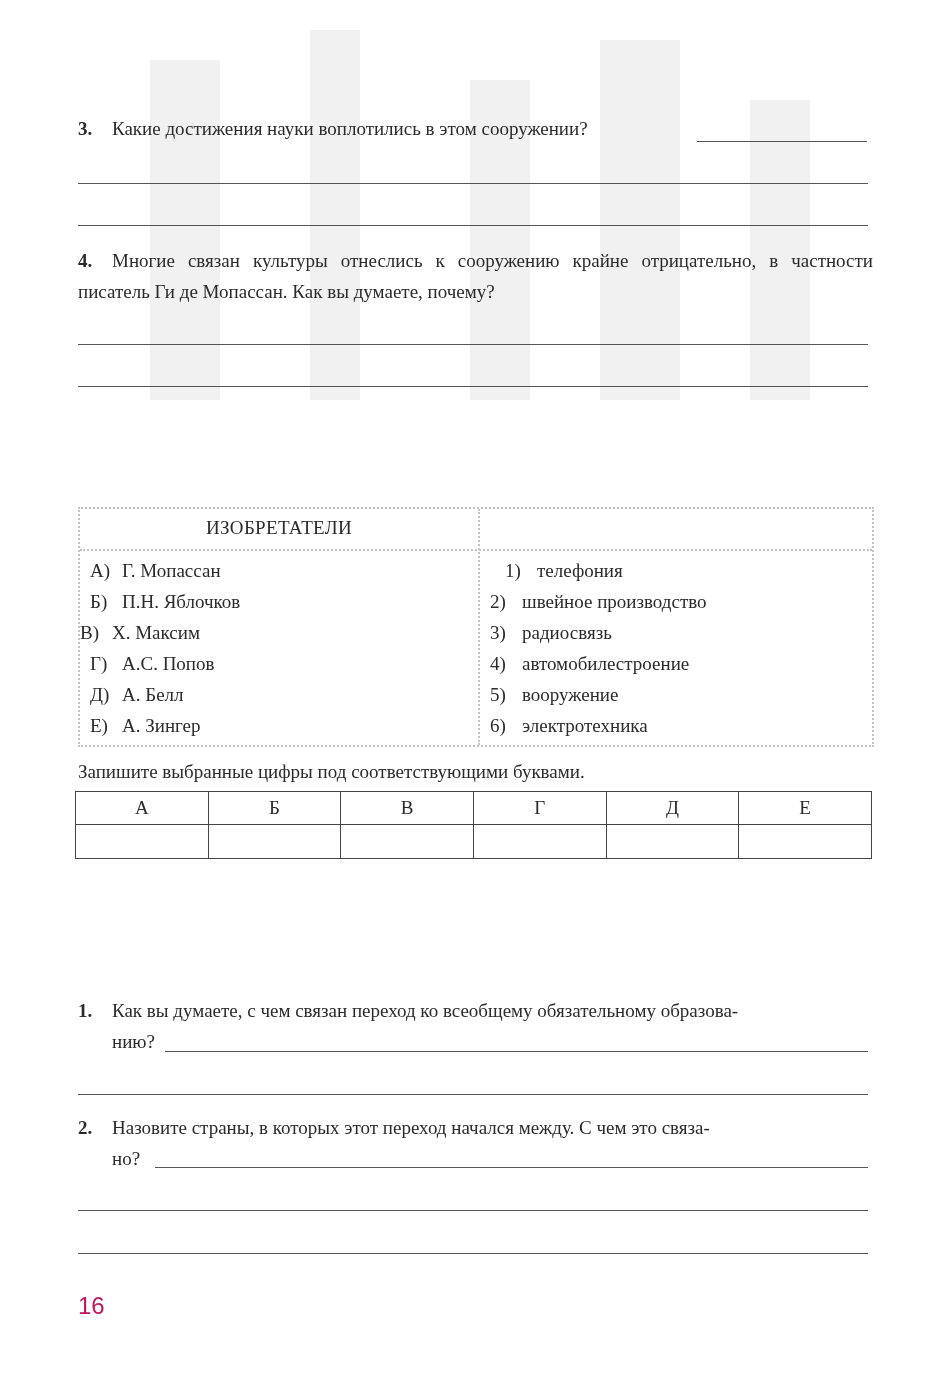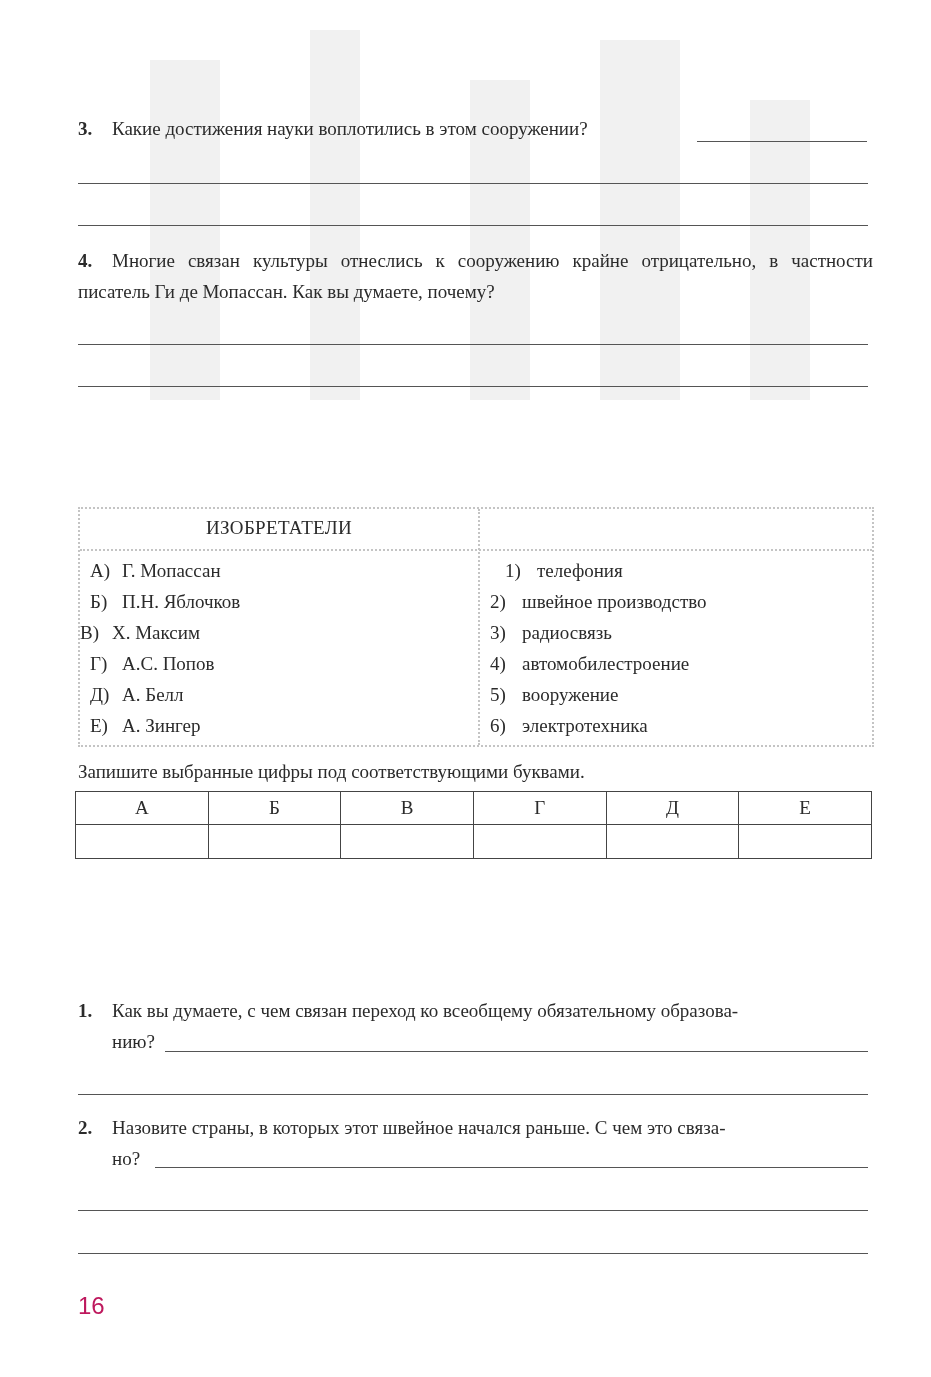--- a/index.html
+++ b/index.html
@@ -103,21 +103,21 @@
 
 
   <div class="q" style="top:995px;">
     <span class="num">1.</span><span class="txt">Как вы думаете, с чем связан переход ко всеобщему обязательному образова-</span><br>
     <span class="num"></span><span class="txt">нию?</span>
   </div>
   <div class="line" style="left:165px;top:1051px;width:703px;"></div>
   <div class="line" style="left:78px;top:1094px;width:790px;"></div>
 
   <div class="q" style="top:1112px;">
-    <span class="num">2.</span><span class="txt">Назовите страны, в которых этот швейное начался раньше. С чем это связа-</span><br>
+    <span class="num">2.</span><span class="txt">Назовите страны, в которых этот переход начался между. С чем это связа-</span><br>
     <span class="num"></span><span class="txt">но?</span>
   </div>
   <div class="line" style="left:155px;top:1167px;width:713px;"></div>
   <div class="line" style="left:78px;top:1210px;width:790px;"></div>
   <div class="line" style="left:78px;top:1253px;width:790px;"></div>
 
   <div class="pagenum">16</div>
 </div>
 
 </body></html>

